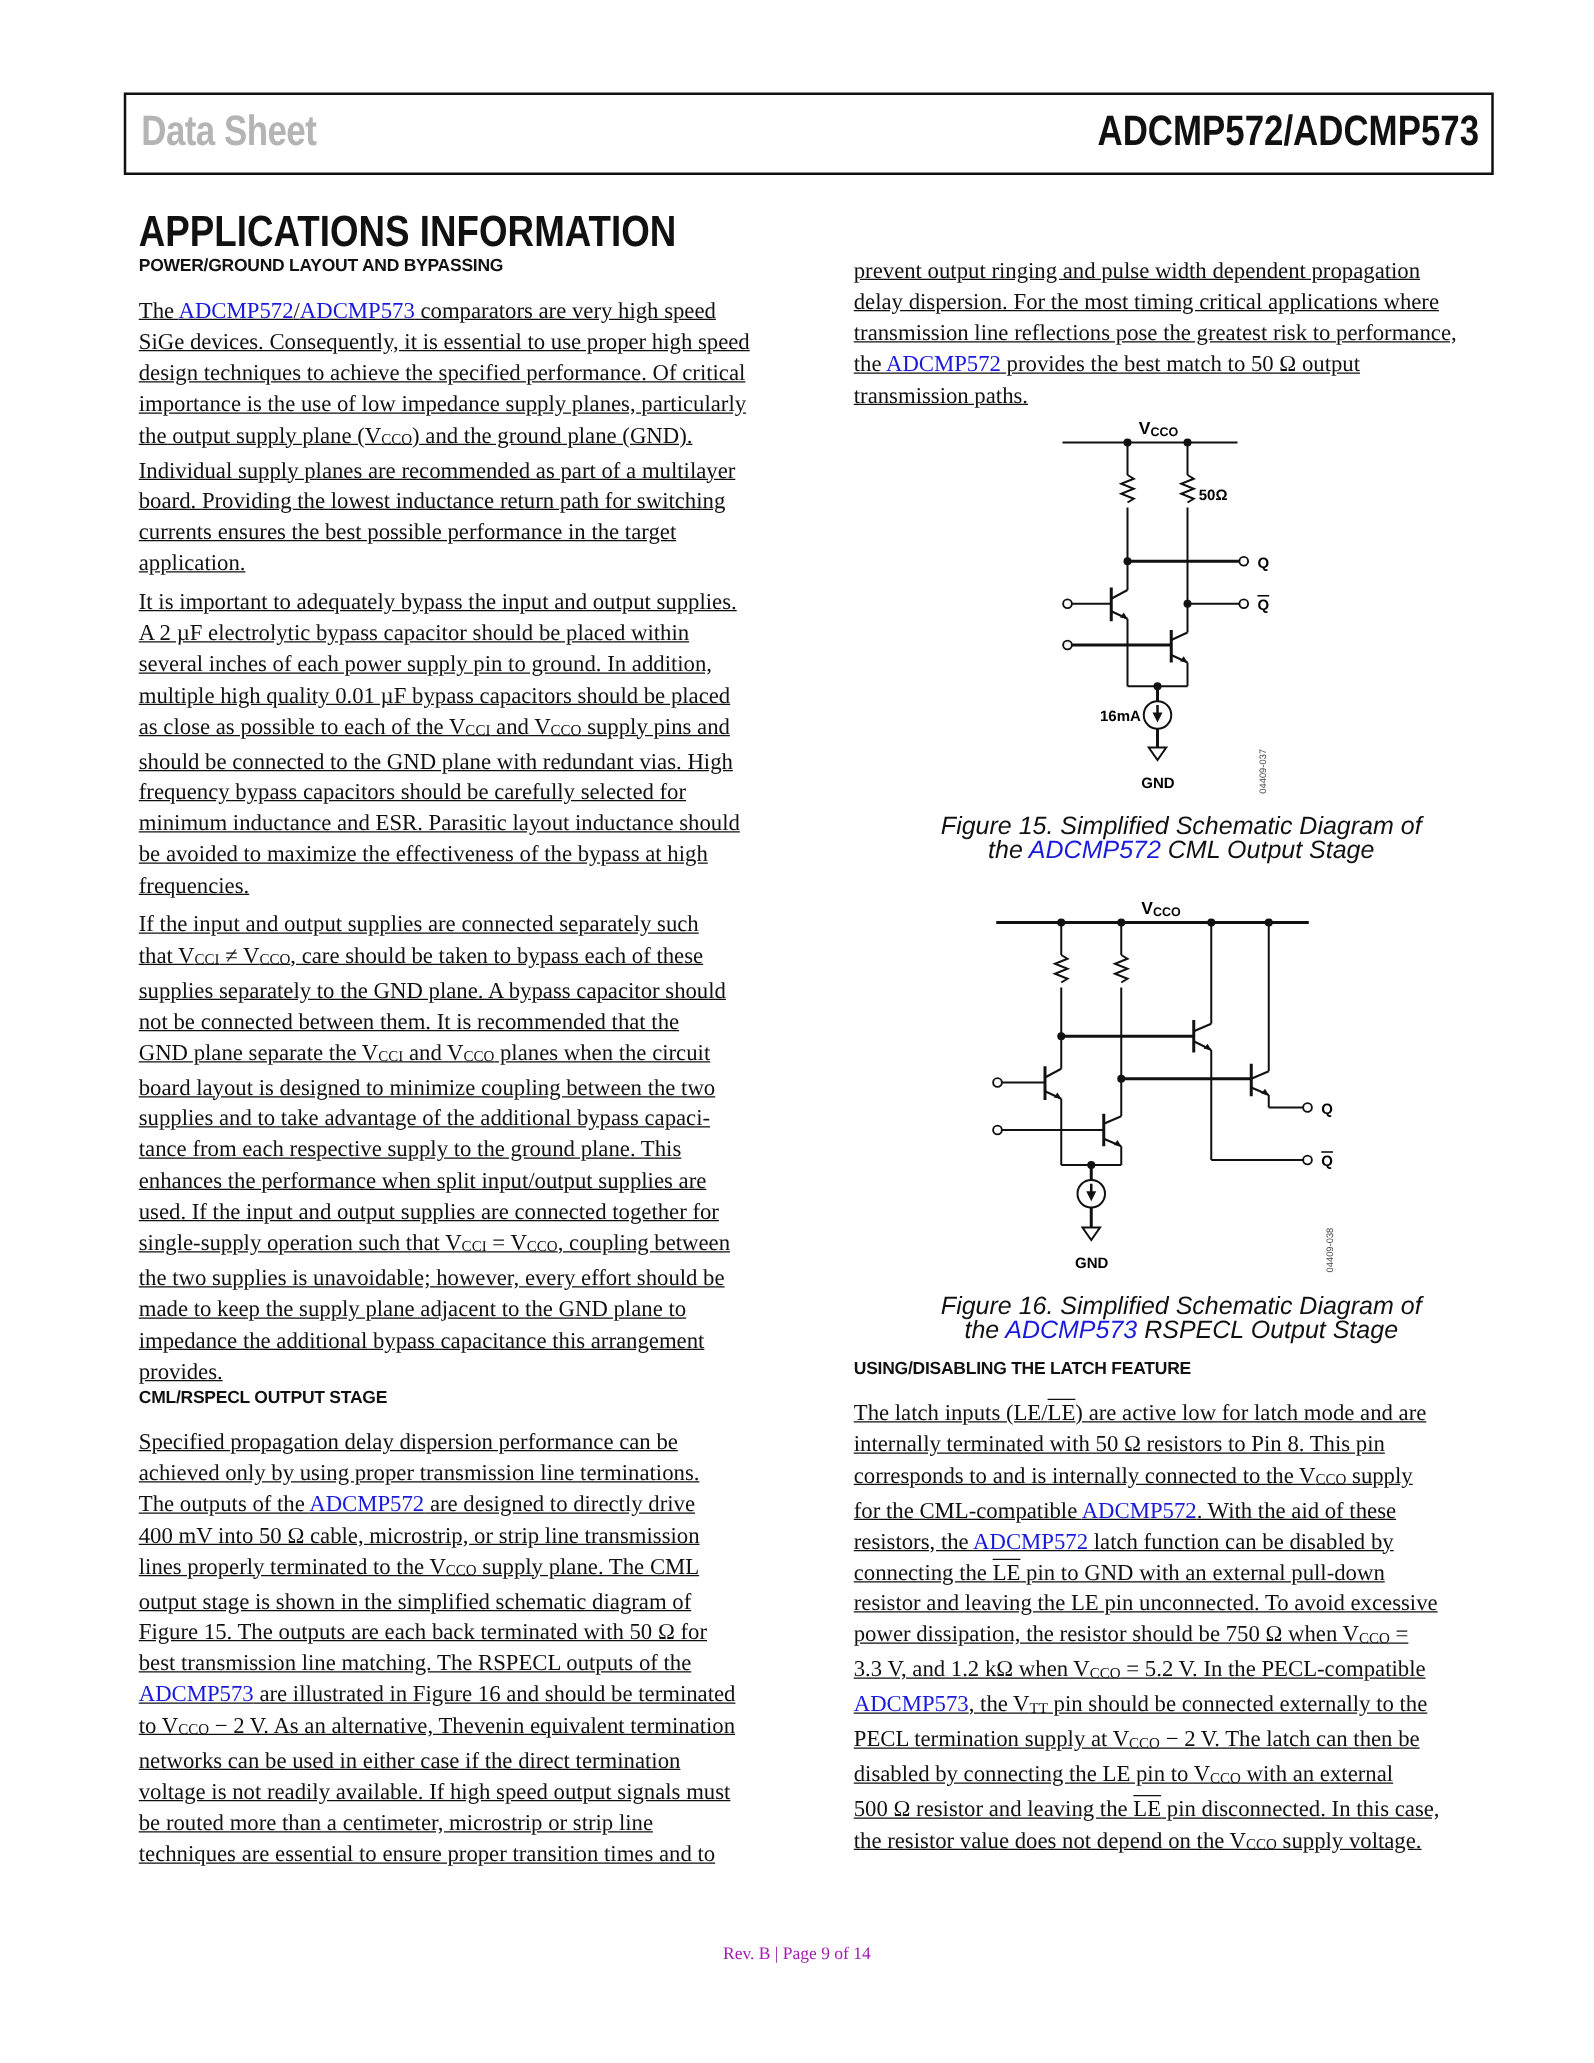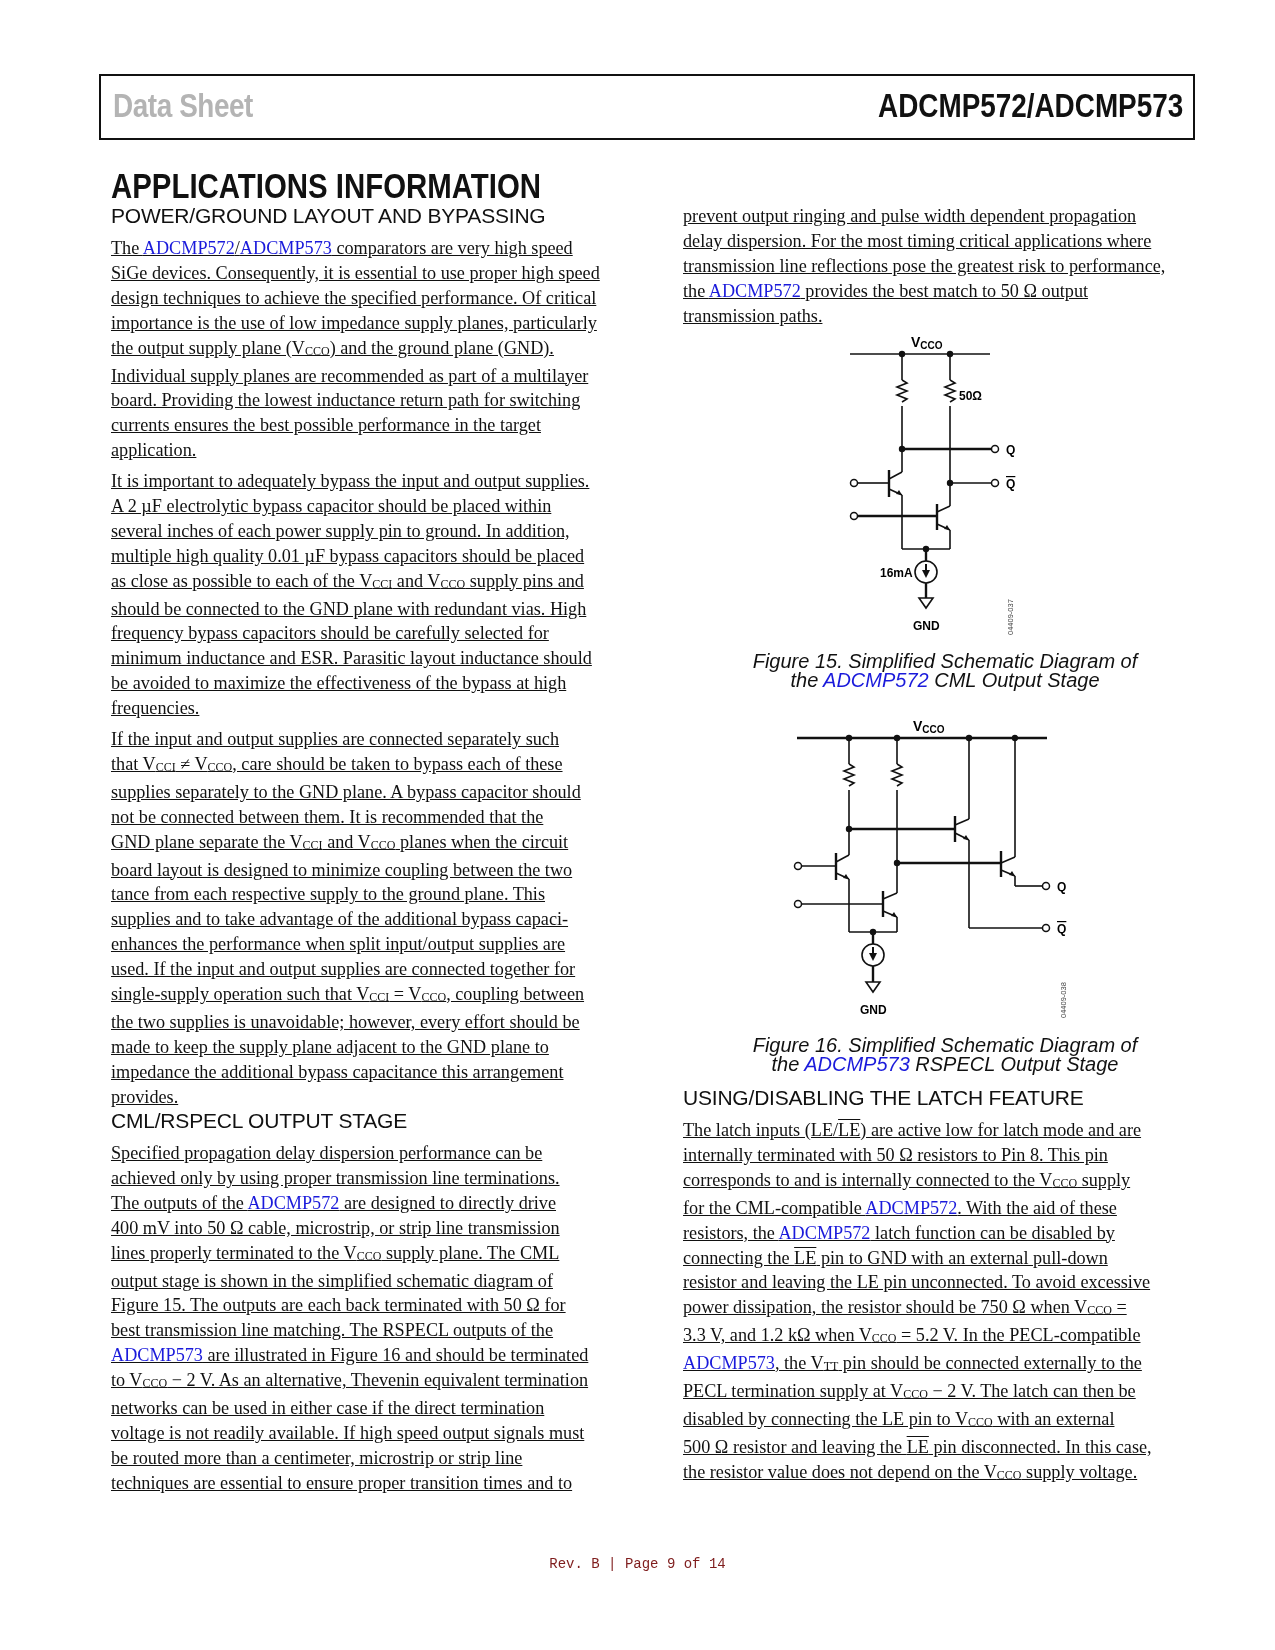--- a/index.html
+++ b/index.html
@@ -1,28 +1,28 @@
 <!DOCTYPE html>
 <html><head>
 <meta charset="utf-8">
 <style>
   html, body { margin:0; padding:0; background:#fff; }
   body { width:1275px; height:1650px; position:relative; overflow:hidden; color:#111; }
   .header-box { position:absolute; left:99px; top:74px; width:1096px; height:66px; border:2px solid #111; box-sizing:border-box;padding-left:12px; }
   .hdr-left { position:absolute; left:12px; top:10px; font-family:"Liberation Sans", sans-serif; font-size:34px; font-weight:bold; color:#b4b4b4; letter-spacing:-0.5px; transform:scaleX(0.82); transform-origin:left; }
   .hdr-right { position:absolute; right:10px; top:10px; font-family:"Liberation Sans", sans-serif; font-size:34px; font-weight:bold; color:#111; transform:scaleX(0.82); transform-origin:right; }
   .title { position:absolute; left:111px; top:166px; font-family:"Liberation Sans", sans-serif; font-size:35px; font-weight:bold; transform:scaleX(0.84); transform-origin:left; white-space:nowrap; }
-  .h2 { position:absolute; font-family:"Liberation Sans", sans-serif; font-size:21px; font-weight:normal; white-space:nowrap; letter-spacing:-0.2px; }
+  .h2 { position:absolute; font-family:"Liberation Sans", sans-serif; font-size:14px; font-weight:bold; white-space:nowrap; letter-spacing:-0.2px; }
   .para { position:absolute; font-family:"Liberation Serif", serif; font-size:18.2px; line-height:24.9px; color:#111;text-decoration:underline; }
   .para .ln { display:block; white-space:nowrap; }
   .link { color:#1a1adb; cursor:pointer; }
   .sub { font-size:12px; vertical-align:-1px; }
   .ovl { text-decoration:overline; }
   .cap { position:absolute; font-family:"Liberation Sans", sans-serif; font-style:italic; font-size:20px; line-height:19px; text-align:center; color:#111; }
-  .footer { position:absolute; left:0; width:1275px; top:1556px; text-align:center; font-family:Liberation Mono, monospace; font-size:14px; color:#7f1d1d; }
+  .footer { position:absolute; left:0; width:1275px; top:1556px; text-align:center; font-family:Liberation Serif, serif; font-size:14px; color:#a21caf; }
   svg text { font-family:"Liberation Sans", sans-serif; }
 </style>
 </head>
 <body>
 
 <div class="header-box">
   <div class="hdr-left">Data Sheet</div>
   <div class="hdr-right">ADCMP572/ADCMP573</div>
 </div>
 
@@ -52,22 +52,22 @@
     <span class="ln">be avoided to maximize the effectiveness of the bypass at high</span>
     <span class="ln">frequencies.</span>
   </div>
 <div class="para" style="left:111px;top:727px;">
     <span class="ln">If the input and output supplies are connected separately such</span>
     <span class="ln">that V<span class="sub">CCI</span> ≠ V<span class="sub">CCO</span>, care should be taken to bypass each of these</span>
     <span class="ln">supplies separately to the GND plane. A bypass capacitor should</span>
     <span class="ln">not be connected between them. It is recommended that the</span>
     <span class="ln">GND plane separate the V<span class="sub">CCI</span> and V<span class="sub">CCO</span> planes when the circuit</span>
     <span class="ln">board layout is designed to minimize coupling between the two</span>
+    <span class="ln">supplies and to take advantage of the additional bypass capaci-</span>
     <span class="ln">tance from each respective supply to the ground plane. This</span>
-    <span class="ln">supplies and to take advantage of the additional bypass capaci-</span>
     <span class="ln">enhances the performance when split input/output supplies are</span>
     <span class="ln">used. If the input and output supplies are connected together for</span>
     <span class="ln">single-supply operation such that V<span class="sub">CCI</span> = V<span class="sub">CCO</span>, coupling between</span>
     <span class="ln">the two supplies is unavoidable; however, every effort should be</span>
     <span class="ln">made to keep the supply plane adjacent to the GND plane to</span>
     <span class="ln">impedance the additional bypass capacitance this arrangement</span>
     <span class="ln">provides.</span>
   </div>
 
 <div class="h2" style="left:111px;top:1109px;">CML/RSPECL OUTPUT STAGE</div>

